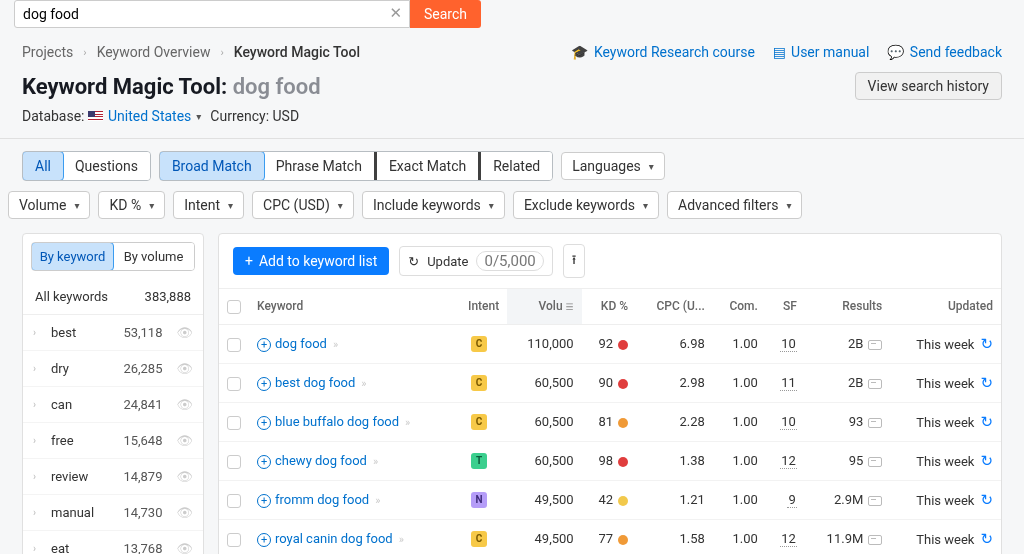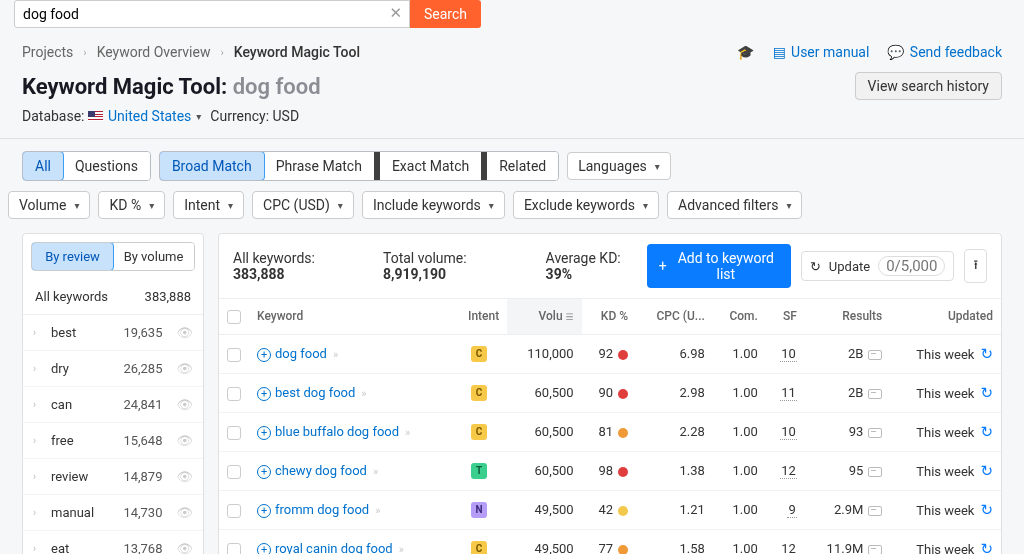--- a/index.html
+++ b/index.html
@@ -21,21 +21,21 @@
 .page-title .kw { color: #8a8d94; font-weight: 600; }
 .history-btn { border: 1px solid #ccc; background: #f1f1f1; padding: 5px 12px; border-radius: 4px; font-size: 14px; color: #333; cursor: pointer; }
 .db-row { display: flex; align-items: center; gap: 9px; padding: 0 22px 14px; font-size: 14px; }
 .db-link { color: #0071cd; display: inline-flex; align-items: center; gap: 5px; cursor: pointer; }
 .flag { display:inline-block; width:15px; height:10px; background: linear-gradient(to bottom, #B22234 12%, white 12%, white 25%, #B22234 25%, #B22234 38%, white 38%, white 50%, #B22234 50%, #B22234 62%,white 62%, white 75%,#B22234 75%,#B22234 88%, white 88%); position:relative; }
 .flag::before { content:""; position:absolute; top:0;left:0;width:7px;height:6px;background:#3C3B6E; }
 hr.sep { border: none; border-top: 1px solid #e0e0e0; }
 .filter-row { display: flex; flex-wrap: wrap; gap: 8px; padding: 12px 22px 2px; align-items: center; }
 .filter-row2 { display: flex; flex-wrap: wrap; gap: 8px; padding: 8px 8px 14px; align-items: center; }
 .pill-group { display: flex; border: 1px solid #b7bdc2; border-radius: 4px; overflow: hidden; }
-.pill-group .pill { padding: 6px 12px; font-size: 14px; background: #fff; border-right: 6px solid #404040; cursor: pointer; }
+.pill-group .pill { padding: 6px 12px; font-size: 14px; background: #fff; border-right: 3px solid #404040; cursor: pointer; }
 .pill-group .pill:last-child { border-right: none; }
 .pill-group .pill.active { background: #c8e2fb; color: #0057b7; border: 1px solid #3b9cf0; margin: -1px; z-index: 1; border-radius: 4px; }
 .dropdown-pill { border: 1px solid #ccc; background: #fff; padding: 5px 10px; border-radius: 4px; font-size: 14px; display: flex; align-items: center; gap: 8px; cursor: pointer; }
 .caret { font-size: 10px; color: #555; }
 .content-row { display: flex; gap: 14px; padding: 0 22px 20px; }
 .sidebar { width: 182px; flex-shrink: 0; }
 .side-box { background: #fff; border: 1px solid #e0e0e0; border-radius: 4px; }
 .num-vol-toggle { display: flex; border: 1px solid #ccc; border-radius: 4px; overflow: hidden; margin: 8px; }
 .num-vol-toggle .opt { flex:1; text-align: center; padding: 6px 6px; font-size: 13px; cursor: pointer; background:#fff; }
 .num-vol-toggle .opt.active { background: #c8e2fb; color:#0057b7; border: 1px solid #3b9cf0; margin:-1px; border-radius:4px; z-index:1; }
@@ -94,20 +94,21 @@
   <div class="breadcrumb">
     <span class="crumb">Projects</span>
     <span class="chev">›</span>
     <span class="crumb">Keyword Overview</span>
     <span class="chev">›</span>
     <span class="crumb active">Keyword Magic Tool</span>
   </div>
   <div class="top-links">
     <span class="top-link">
         <span>🎓</span>
+        <span>Keyword Research course</span>
       </span>
     <span class="top-link">
         <span>▤</span>
         <span>User manual</span>
       </span>
     <span class="top-link">
         <span>💬</span>
         <span>Send feedback</span>
       </span>
   </div>
@@ -182,32 +183,32 @@
   <div class="dropdown-pill">
       <span>Advanced filters</span>
       <span class="caret">▾</span>
     </div>
 </div>
 
 <div class="content-row">
   <div class="sidebar">
     <div class="side-box">
       <div class="num-vol-toggle">
-        <div class="opt active">By review</div>
+        <div class="opt active">By keyword</div>
         <div class="opt">By volume</div>
       </div>
       <div class="allkw">
         <span>All keywords</span>
         <span>383,888</span>
       </div>
       <div id="side-groups">
           <div class="side-item">
             <span class="sm-chev">›</span>
     <span class="lbl">best</span>
-    <span class="cnt">19,635</span>
+    <span class="cnt">53,118</span>
     <span class="eye">👁</span>
           </div>
           <div class="side-item">
             <span class="sm-chev">›</span>
     <span class="lbl">dry</span>
     <span class="cnt">26,285</span>
     <span class="eye">👁</span>
           </div>
           <div class="side-item">
             <span class="sm-chev">›</span>
@@ -238,25 +239,20 @@
     <span class="lbl">eat</span>
     <span class="cnt">13,768</span>
     <span class="eye">👁</span>
           </div>
         </div>
     </div>
   </div>
 
   <div class="main">
     <div class="summary-bar">
-      <div class="summary-left">
-        <span><span>All keywords:</span> <b>383,888</b></span>
-        <span><span>Total volume:</span> <b>8,919,190</b></span>
-        <span><span>Average KD:</span> <b>39%</b></span>
-      </div>
       <div class="summary-right">
         <button class="add-btn">
             <span>+</span>
             <span>Add to keyword list</span>
           </button>
         <div class="update-grp">
           <span>↻</span>
           <span>Update</span>
           <span class="cnt-badge">0/5,000</span>
         </div>

